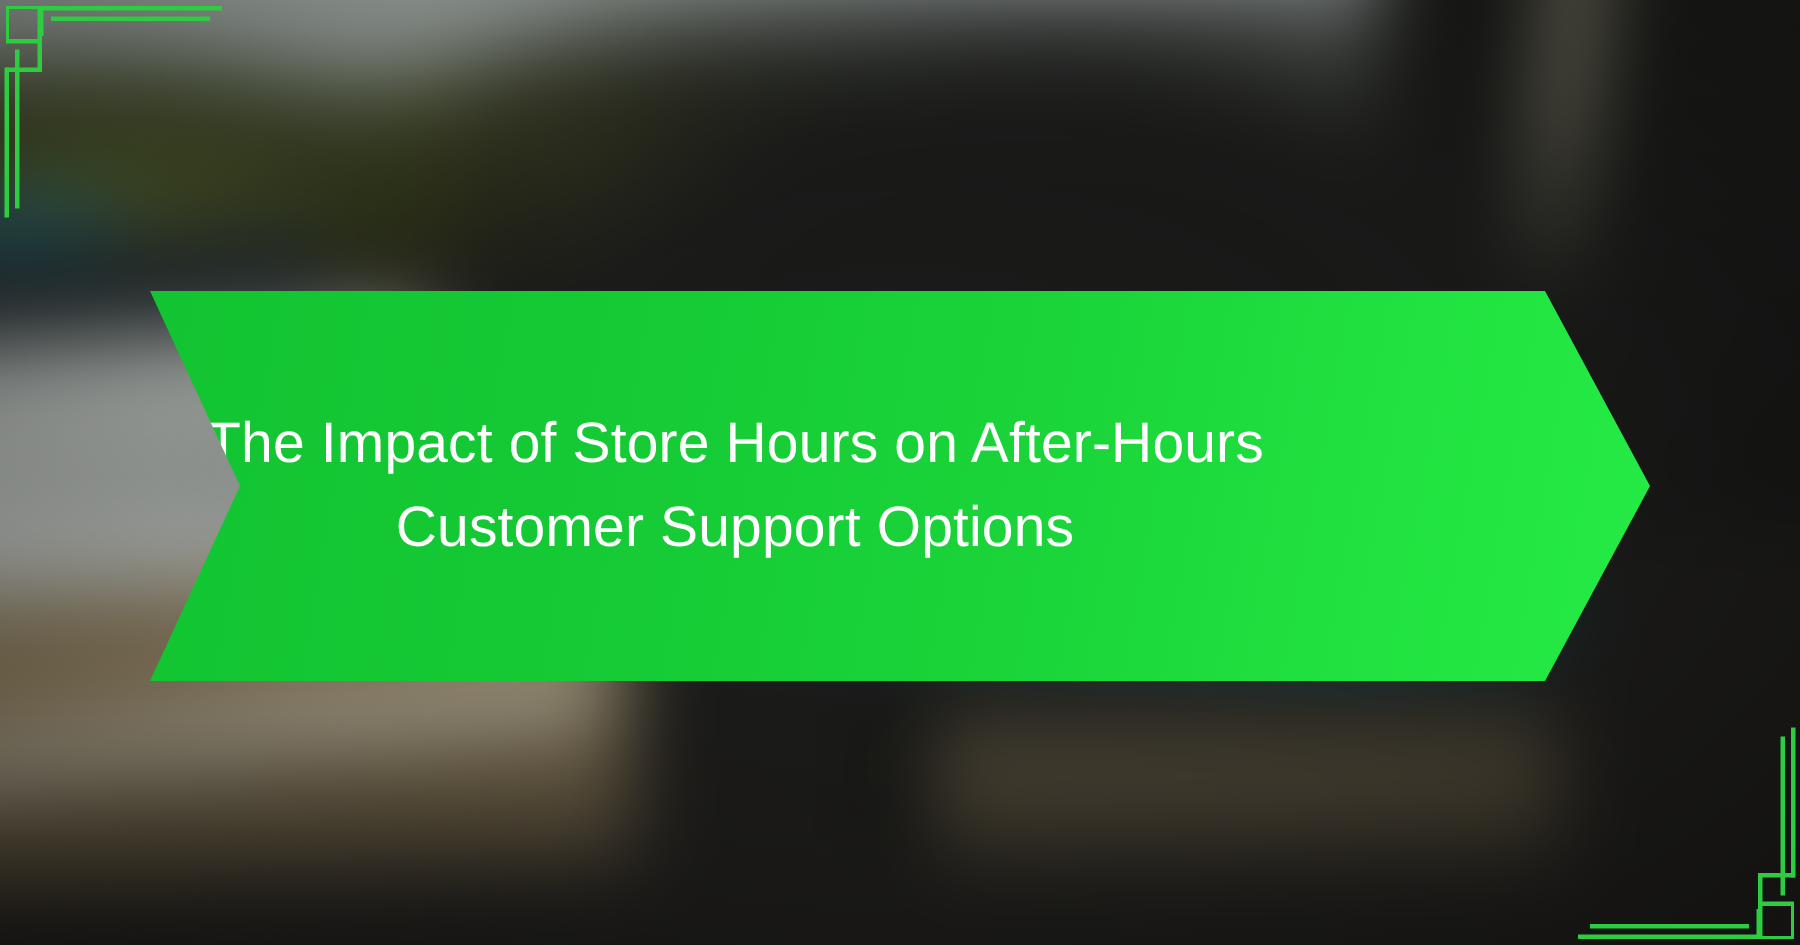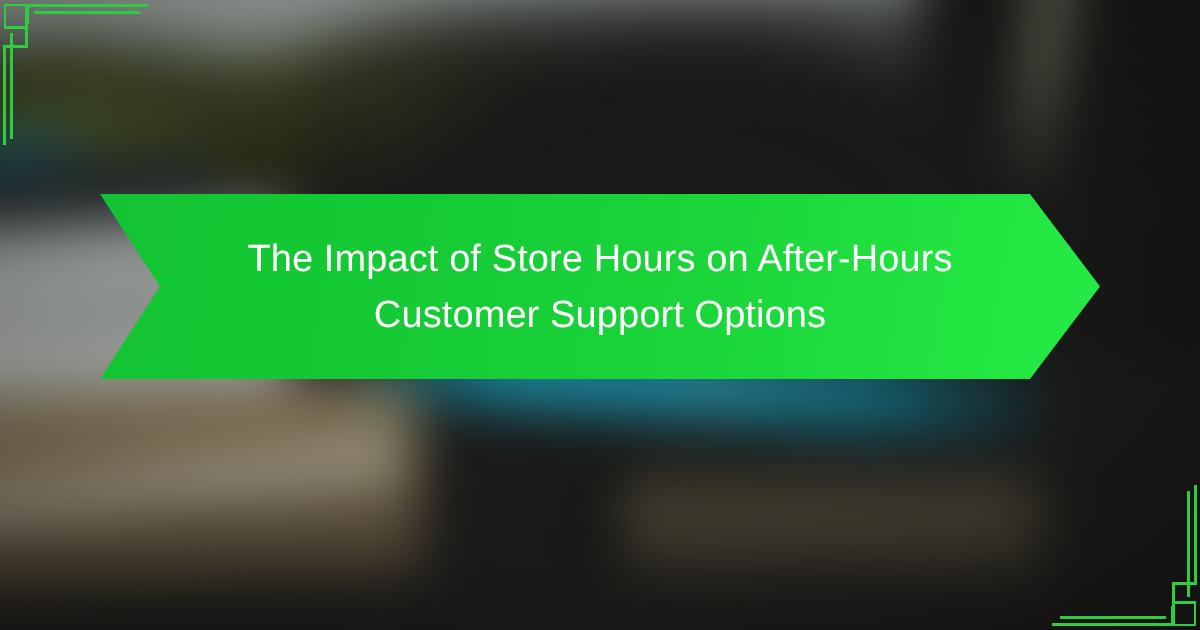--- a/index.html
+++ b/index.html
@@ -183,27 +183,27 @@
 
   .corner-tl { left: 0; top: 0; width: 200px; height: 200px; }
   .corner-br { right: 0; bottom: 0; width: 200px; height: 200px; }
 
   
   .banner {
     position: absolute;
     left: 100px;
     top: 194px;
     width: 1000px;
-    height: 185px;
+    height: 260px;
     background: linear-gradient(100deg, #12c431 0%, #15c935 28%, #1ad439 58%, #22e441 85%, #25ea45 100%);
     -webkit-clip-path: polygon(0 0, 930px 0, 100% 50%, 930px 100%, 0 100%, 60px 50%);
     clip-path: polygon(0 0, 930px 0, 100% 50%, 930px 100%, 0 100%, 60px 50%);
     display: flex;
     align-items: center;
-    justify-content: center;
+    justify-content: flex-start;
   }
 
   .title {
     width: 780px;
     margin: 0;
     text-align: center;
     color: #ffffff;
     font-family: "Liberation Sans", sans-serif;
     font-weight: 300;
     font-size: 38px;

